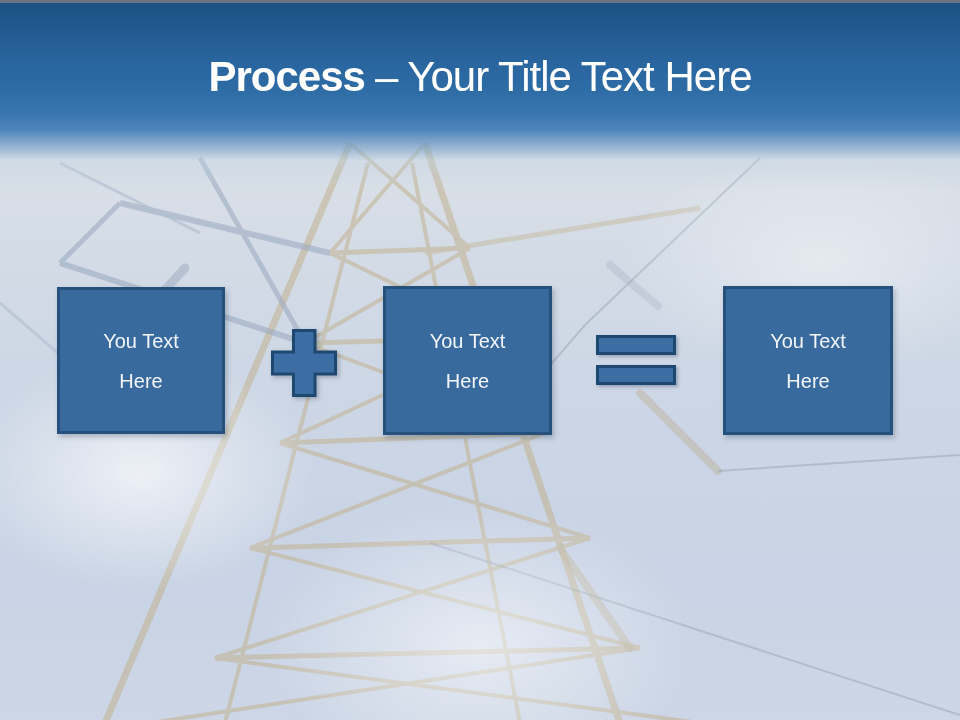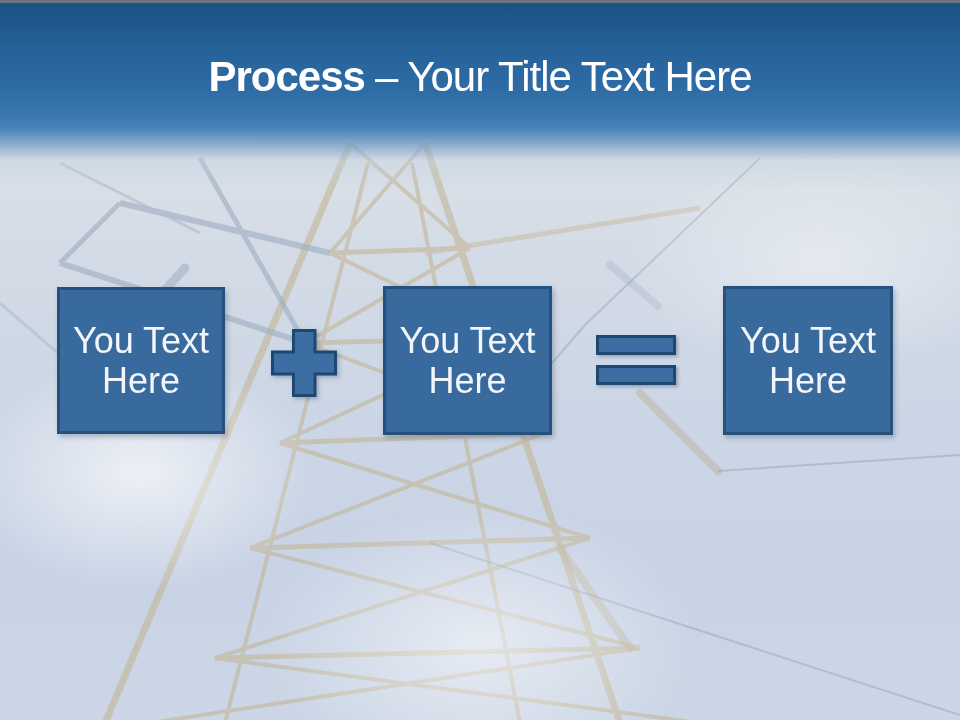--- a/index.html
+++ b/index.html
@@ -59,21 +59,21 @@
     background: var(--box-fill, #396a9e);
     border: 3px solid var(--box-border, #26517d);
     box-shadow: 2px 3px 5px rgba(30, 50, 80, .28);
     display: flex; flex-direction: column;
     align-items: center; justify-content: center;
     text-align: center;
   }
   .pbox .bline {
     display: block;
     color: var(--box-text, #f2f6fa);
-    font-size: 36px; line-height: 40px;
+    font-size: 20px; line-height: 40px;
   }
   .pbox.pos-1 { left: 57px;  top: 284px; width: 168px; height: 147px; }
   .pbox.pos-2 { left: 383px; top: 283px; width: 169px; height: 149px; }
   .pbox.pos-3 { left: 723px; top: 283px; width: 170px; height: 149px; }
 
   
   .op-plus {
     position: absolute; left: 271px; top: 326px; width: 66px; height: 68px;
     filter: drop-shadow(2px 2px 2px rgba(30,50,80,.3));
   }

